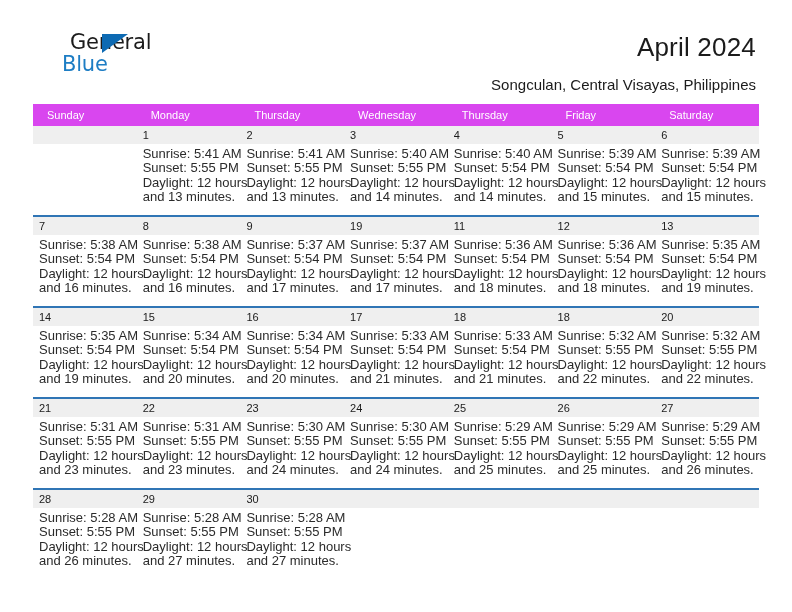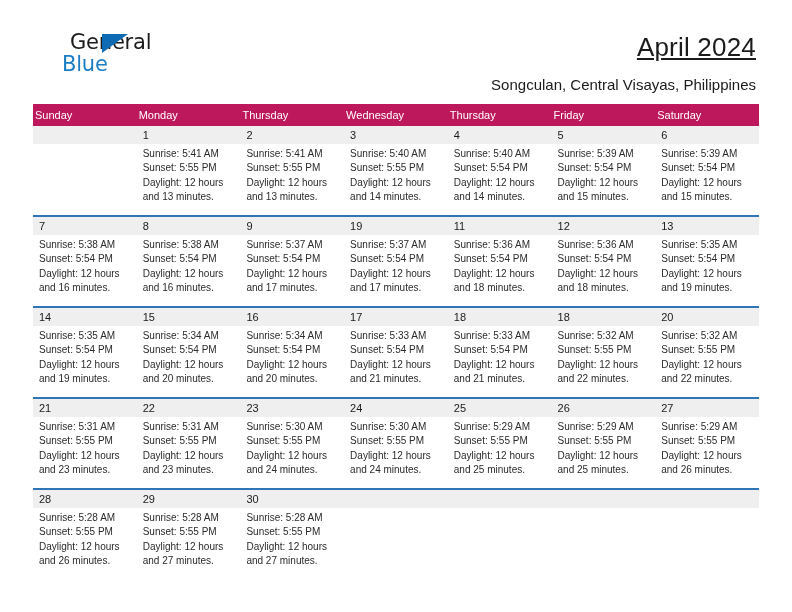--- a/index.html
+++ b/index.html
@@ -65,21 +65,20 @@
   }
   .title {
     position: absolute;
     right: 36px;
     top: 32px;
     font-size: 26px;
     color: #1b1b1b;
     font-family: "Liberation Sans", sans-serif;
     font-weight: 400;
     letter-spacing: 0.2px;
-    text-decoration: underline;
   }
   .subtitle {
     position: absolute;
     right: 36px;
     top: 76px;
     font-size: 15px;
     color: #1b1b1b;
     font-family: "Liberation Sans", sans-serif;
     font-weight: 400;
   }
@@ -87,26 +86,26 @@
   
   .cal {
     position: absolute;
     left: 33px;
     top: 104px;
     width: 726px;
     border-collapse: collapse;
     table-layout: fixed;
   }
   .cal th {
-    background: #be185d;
+    background: #d946ef;
     color: #ffffff;
     font-size: 11px;
     font-weight: normal;
     text-align: left;
-    padding: 5px 0 5px 2px;
+    padding: 5px 0 5px 14px;
     height: 12px;
     font-family: "Liberation Sans", sans-serif;
   }
   .cal td {
     vertical-align: top;
     padding: 0;
     width: 103.71px;
   }
   .wk-row > td {
     border-top: 2px solid #3075b5;
@@ -118,21 +117,21 @@
     background: #efefef;
     height: 16px;
     line-height: 16px;
     font-size: 11px;
     color: #1b1b1b;
     padding: 1px 0 1px 6px;
     font-family: "Liberation Sans", sans-serif;
   }
   .info {
     padding: 3px 8px 10px 6px;
-    font-size: 10px;
+    font-size: 13px;
     line-height: 14.3px;
     color: #2b2b2b;
     min-height: 58px;
     font-family: "Liberation Sans", sans-serif;
   }
   .info div {
     white-space: nowrap;
   }
 </style>
 </head>

